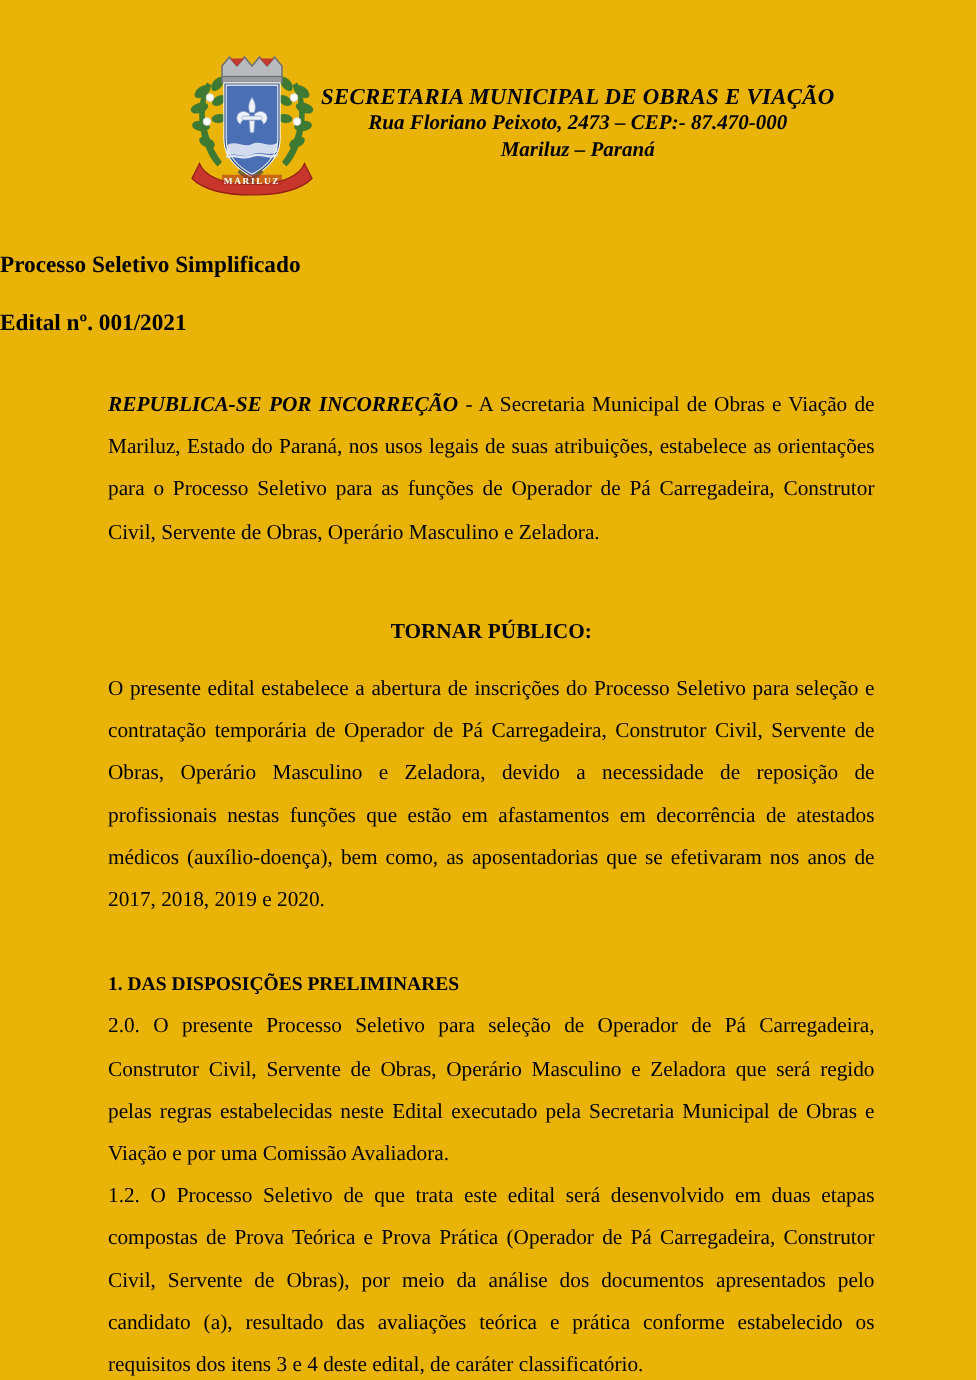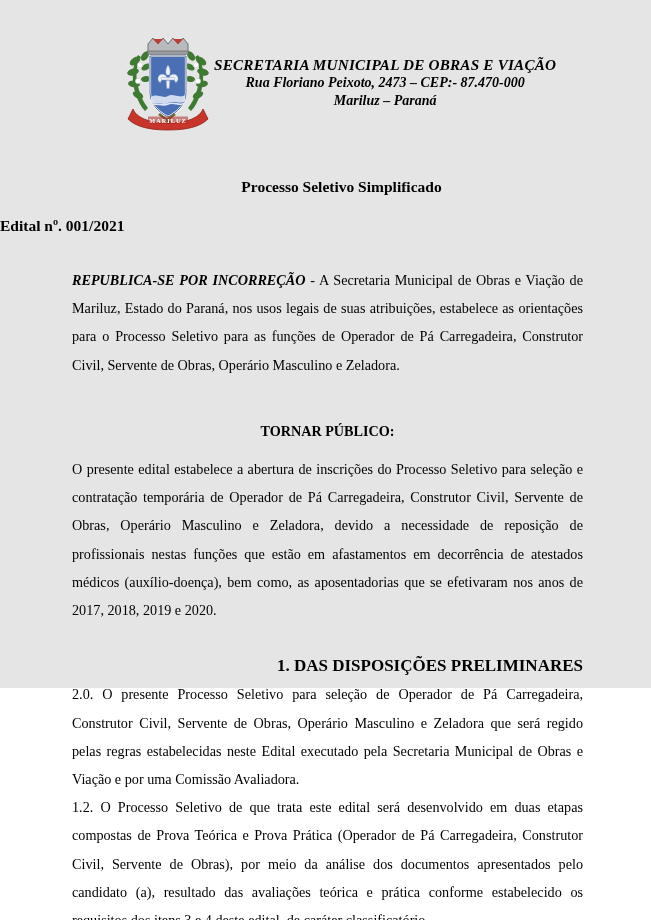--- a/index.html
+++ b/index.html
@@ -10,22 +10,22 @@
   body {
     width: 651px;
     height: 920px;
     font-family: "Liberation Serif", "DejaVu Serif", serif;
     color: #000000;
     overflow: hidden;
   }
   .page {
     position: relative;
     width: 651px;
-    height: 688px;
-    background: #e5e5e5;
+    height: 920px;
+    background: #eab308;
     box-sizing: border-box;
   }
 
   
   .letterhead {
     display: flex;
     align-items: flex-start;
     padding-top: 31px;
     padding-left: 122px;
   }
@@ -62,26 +62,25 @@
   }
   .email-link {
     color: #1a38c8;
     text-decoration: underline;
     font-weight: bold;
     font-style: italic;
   }
 
   
   .doc-title {
-    text-align: center;
+    text-align: left;
     font-weight: bold;
     font-size: 15.5px;
-    margin-top: 48px;
+    margin-top: 38px;
     line-height: 1.0;
-    padding-left: 32px;
   }
   .doc-subtitle {
     font-weight: bold;
     font-size: 15.5px;
     margin-top: 23px;
     line-height: 1.0;
   }
 
   
   .body-area {
@@ -100,24 +99,24 @@
 
   .centered-heading {
     margin: 10px;
     font-size: 14.2px;
     line-height: 28.2px;
     font-weight: bold;
     text-align: center;
   }
   .section-heading {
     margin: 0;
-    font-size: 17px;
+    font-size: 13px;
     line-height: 28.2px;
     font-weight: bold;
-    text-align: right;
+    text-align: left;
   }
   .bold-lead { font-weight: bold; font-style: italic; }
 </style>
 </head>
 <body>
 
 <div class="page">
 
   <div class="letterhead">
 

